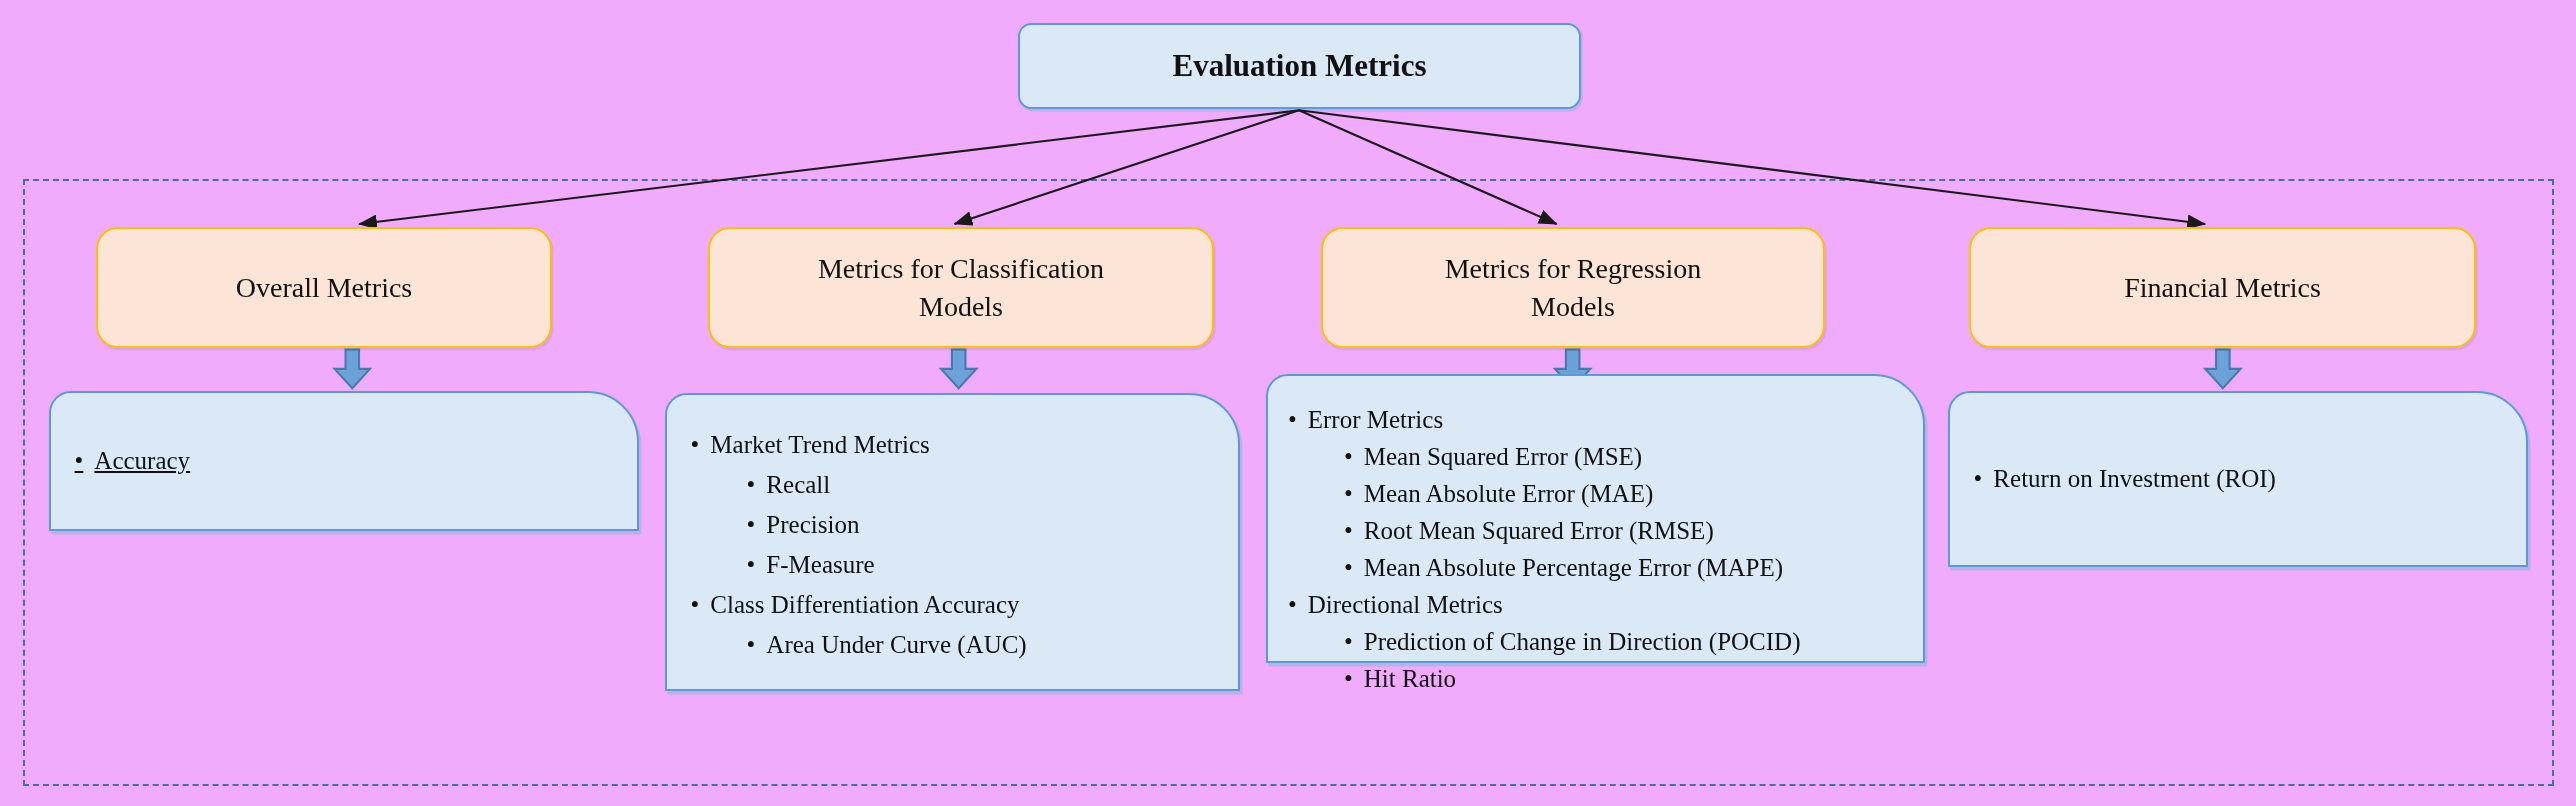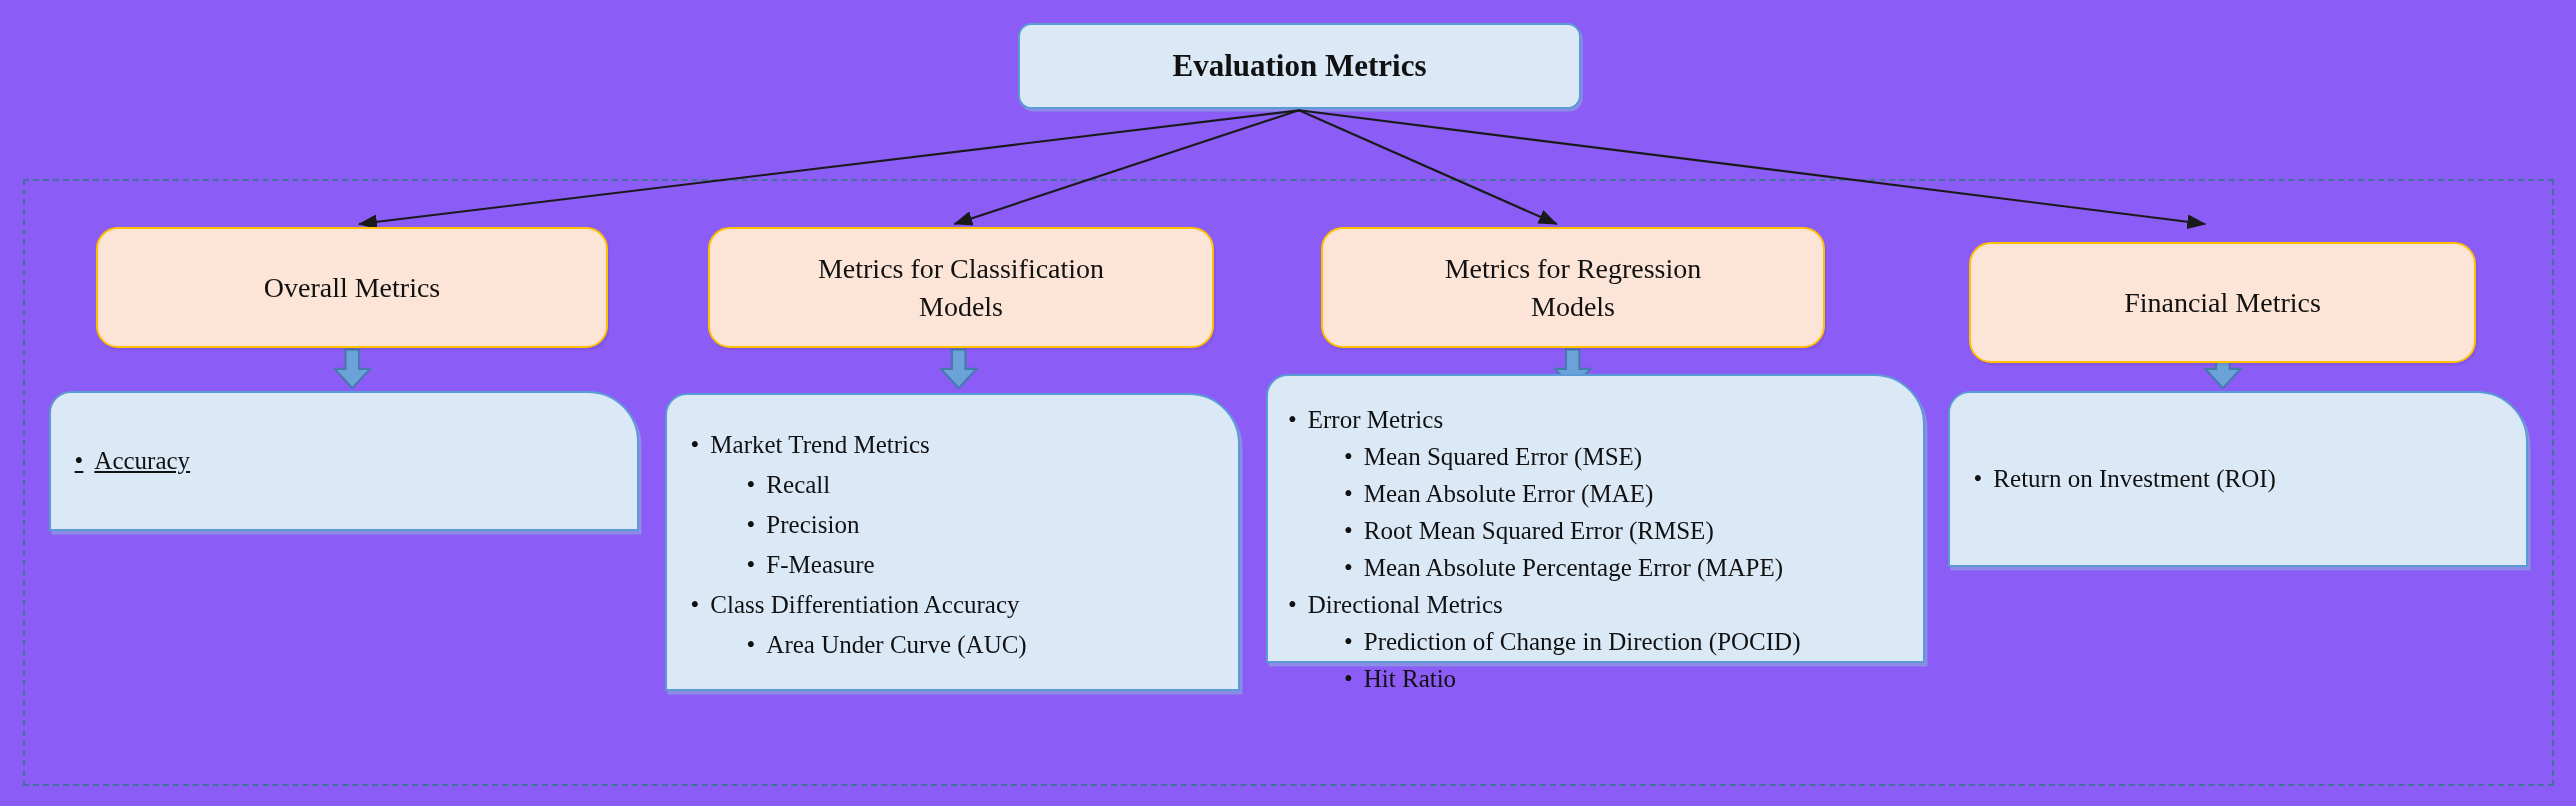--- a/index.html
+++ b/index.html
@@ -8,21 +8,21 @@
     --box-orange-fill:#fce4d6;
     --box-orange-border:#ffc000;
     --arrow-fill:#6ba3d8;
     --arrow-border:#4679ad;
     --dashed-border:#41719c;
     --connector:#1a1a1a;
     --text:#111111;
   }
   html,body{margin:0;padding:0;background:#ffffff;}
   .canvas{
-    position:relative;width:2576px;height:806px;background:#8b5cf6;overflow:hidden;
+    position:relative;width:2576px;height:806px;background:#f0abfc;overflow:hidden;
     font-family:"Liberation Serif","DejaVu Serif",serif;color:var(--text);
   }
   .canvas *{box-sizing:border-box;}
 
   .dashed-frame{
     position:absolute;left:23px;top:179px;width:2531px;height:607px;
     border:2.5px dashed var(--dashed-border);background:transparent;
   }
 
   .title-box{
@@ -34,24 +34,24 @@
   }
 
   .hdr{
     position:absolute;top:227px;height:121px;
     background:var(--box-orange-fill);border:2.5px solid var(--box-orange-border);
     border-radius:22px;display:flex;align-items:center;justify-content:center;
     font-size:28px;text-align:center;line-height:1.35;
     box-shadow:1.7px 2.5px 0 rgba(0,0,0,0.06);
   }
   .hdr .hdr-text{max-width:337px;}
-  .hdr-1{left:96px;width:512px;}
+  .hdr-1{left:96px;width:456px;}
   .hdr-2{left:708px;width:506px;justify-content:center;}
   .hdr-3{left:1321px;width:504px;}
-  .hdr-4{left:1969px;width:507px;margin-top:15px;}
+  .hdr-4{left:1969px;width:507px;}
 
   .bluebox{
     position:absolute;
     background:var(--box-blue-fill);border:2.5px solid var(--box-blue-border);
     border-radius:22px 51px 0 0;
     font-size:25px;
     box-shadow:2.5px 3.4px 0 rgba(142,180,219,0.55);
   }
   .content-1{left:49px;top:391px;width:590px;height:140px;display:flex;align-items:center;padding-left:23.6px;text-decoration:underline;}
   .content-2{left:665px;top:393px;width:575px;height:298px;padding:30px 15px 0 23.6px;}

